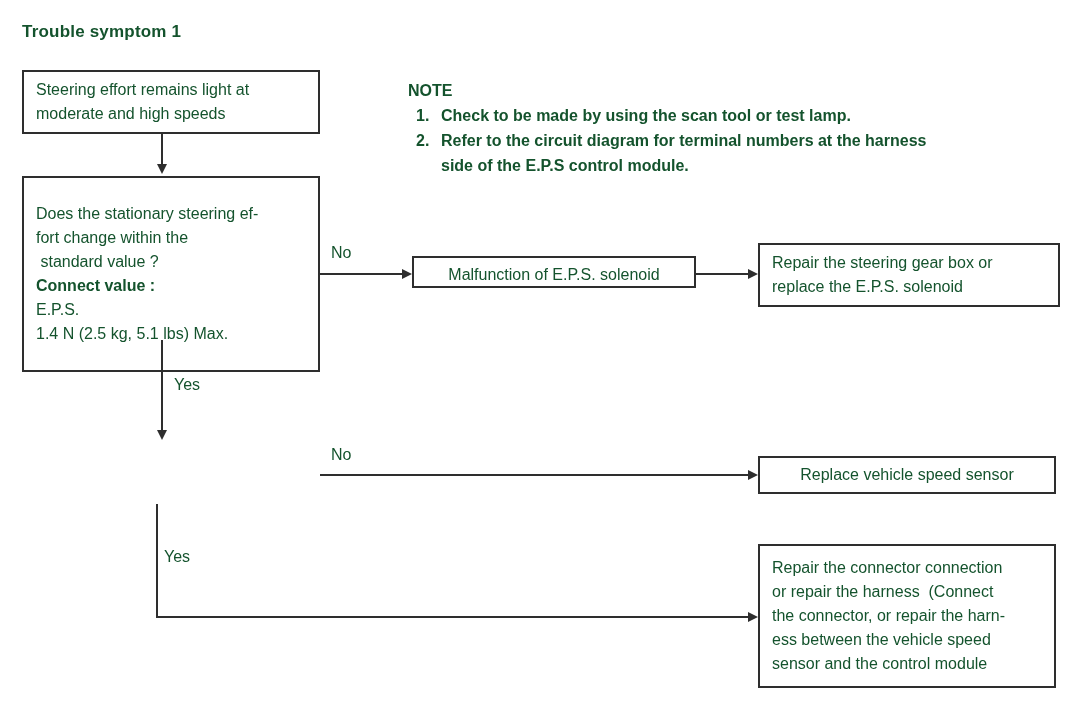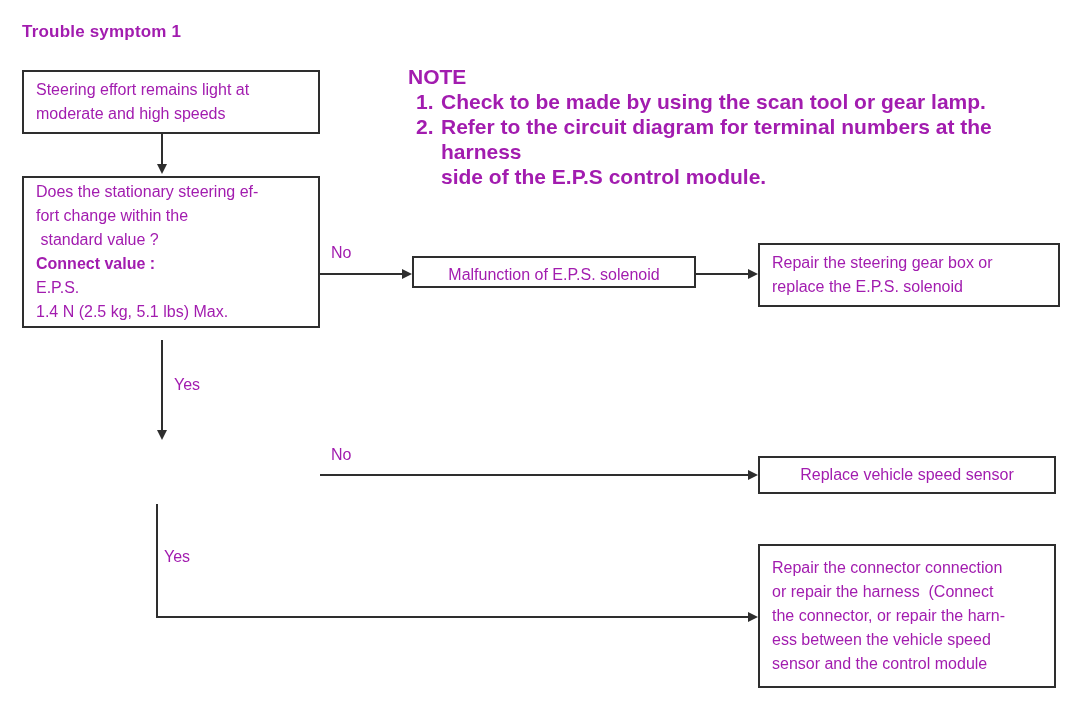--- a/index.html
+++ b/index.html
@@ -1,37 +1,37 @@
 <!DOCTYPE html>
 <html><head>
 <meta charset="utf-8">
 <style>
   html,body { margin:0; padding:0; background:#ffffff; }
   .canvas {
     position:relative; width:1080px; height:708px; background:#ffffff;
-    font-family:"Liberation Sans", sans-serif; color:#a21caf; overflow:hidden;
+    font-family:"Liberation Sans", sans-serif; color:#14532d; overflow:hidden;
   }
   .title {
     position:absolute; left:22px; top:22px;
     font-size:17px; font-weight:bold; letter-spacing:0.2px;
   }
   
-  .note { position:absolute; left:408px; top:64px; width:648px; font-weight:bold; font-size:21px; }
+  .note { position:absolute; left:408px; top:78px; width:648px; font-weight:bold; font-size:16px; }
   .note-heading { line-height:25px; }
   .note-item { display:flex; padding-left:8px; }
   .note-num { width:25px; flex:0 0 25px; line-height:25px; }
   .note-text { line-height:25px; white-space:pre-line; }
   
   .box {
     position:absolute; box-sizing:border-box; border:2px solid #2e2e2e; background:#ffffff;
     font-size:16px; line-height:24px;
   }
   .lines { white-space:pre-line; }
   .pad6  { padding:6px 12px; }
-  .pad8  { padding:2px 12px; }
+  .pad8  { padding:24px 12px; }
   .pad10 { padding:10px 12px; }
   .center1 { text-align:center; line-height:34px; }
   .bold { font-weight:bold; }
   
   .hline, .vline { position:absolute; background:#2e2e2e; }
   .hline { height:2px; }
   .vline { width:2px; }
   .arr-down {
     position:absolute; width:0; height:0;
     border-left:5px solid transparent; border-right:5px solid transparent;
@@ -56,21 +56,21 @@
 <body>
 
 <div class="canvas">
 
   <div class="title">Trouble symptom 1</div>
 
   <div class="note">
     <div class="note-heading">NOTE</div>
     <div class="note-item">
       <span class="note-num">1.</span>
-      <span class="note-text">Check to be made by using the scan tool or gear lamp.</span>
+      <span class="note-text">Check to be made by using the scan tool or test lamp.</span>
     </div>
     <div class="note-item">
       <span class="note-num">2.</span>
       <span class="note-text">Refer to the circuit diagram for terminal numbers at the harness
 side of the E.P.S control module.</span>
     </div>
   </div>
 
   <div class="box pad6 box-symptom">
     <div class="lines">Steering effort remains light at

